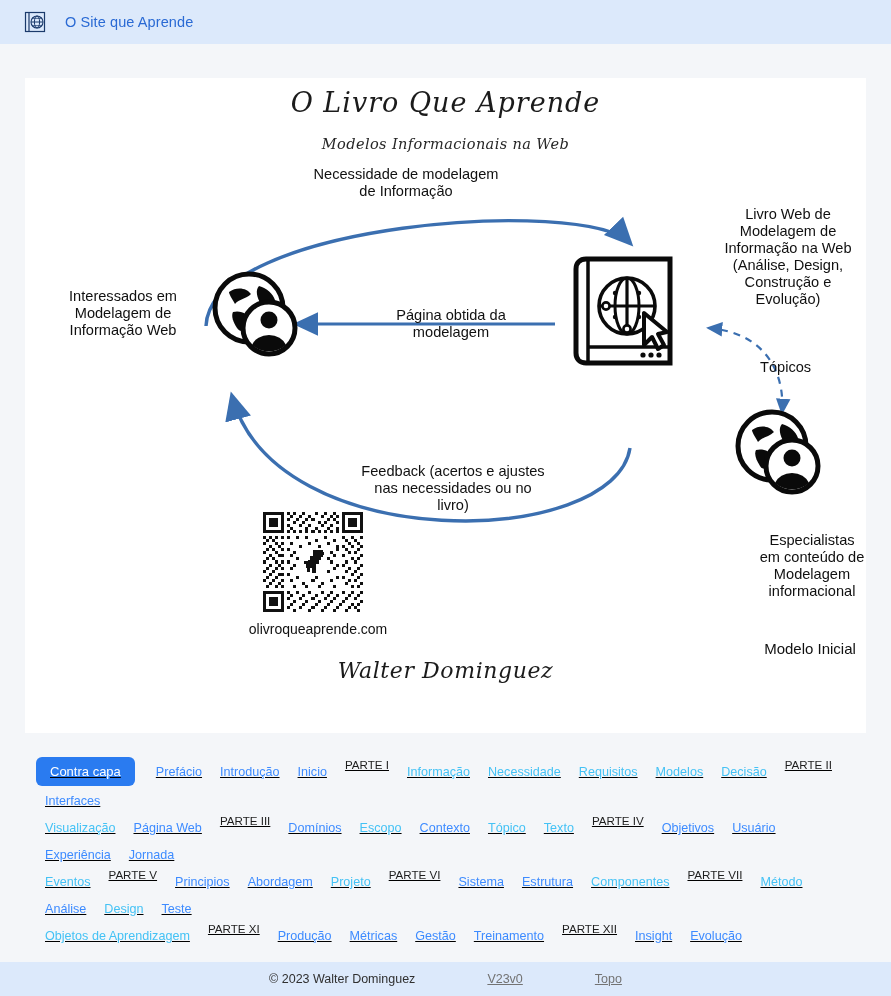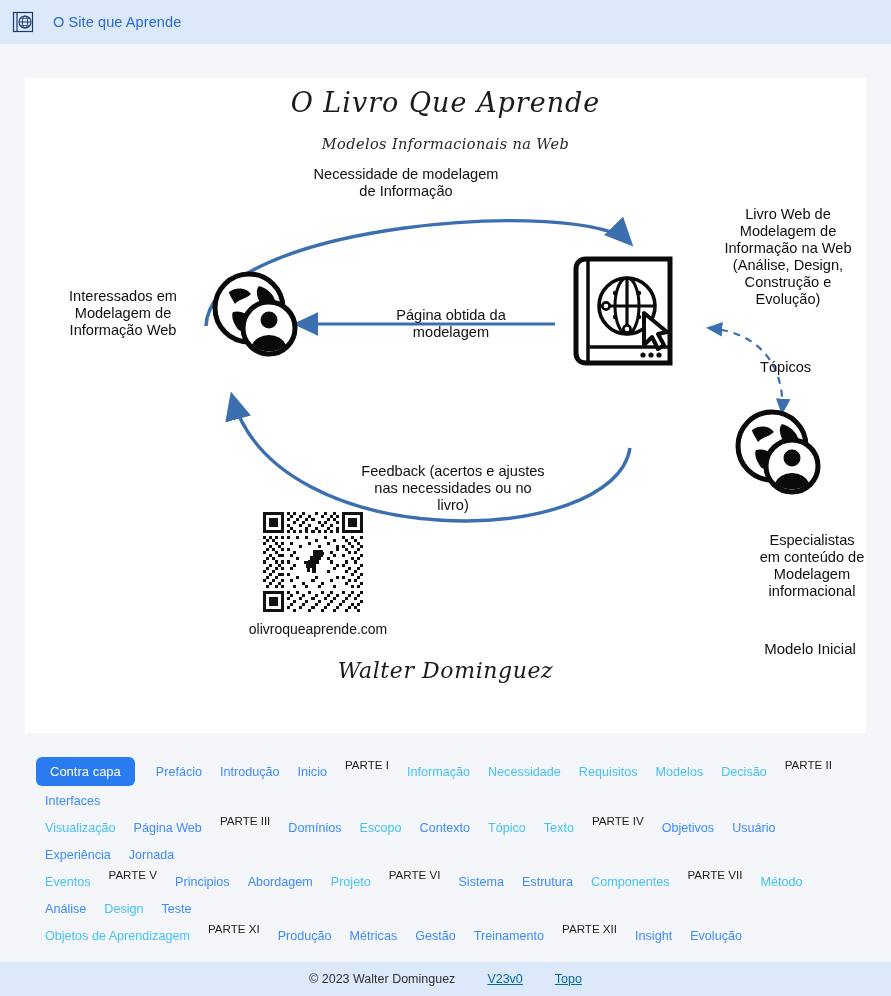--- a/index.html
+++ b/index.html
@@ -7,21 +7,21 @@
     width:891px;height:996px;
     background:#f4f6f9;
     font-family:"Liberation Sans", sans-serif;
     overflow:hidden;
   }
   
   .topbar{
     height:44px;
     background:#dce9fb;
     display:flex;align-items:center;
-    padding:0 0 0 10px;
+    padding:0 0 0 22px;
     box-sizing:border-box;
   }
   .brand-icon{
     width:25px;height:25px;
     display:flex;align-items:center;justify-content:center;
     margin-right:18px;
   }
   .brand-title{
     color:#2a6ad4;
     font-size:14.5px;
@@ -85,20 +85,21 @@
   .sig-year{
     position:absolute;left:0;right:0;top:626px;text-align:center;
     font-family:"DejaVu Serif", serif;font-style:italic;
     font-size:12.5px;color:#2a2a2a;letter-spacing:1px;
   }
   
   .navzone{
     position:absolute;left:0;top:745px;width:891px;height:215px;
     box-sizing:border-box;
     padding:12px 36px 0 36px;
+    text-decoration:underline;
   }
   .navrow{
     display:flex;flex-wrap:wrap;align-items:baseline;
     margin-bottom:0px;
   }
   .navlink{
     font-size:12.6px;
     color:#3d8bff;
     margin:0 9px 13px 9px;
     white-space:nowrap;
@@ -121,21 +122,21 @@
     position:relative;top:-7px;
   }
   
   .footer{
     position:absolute;left:0;top:962px;width:891px;height:34px;
     background:#dce9fb;
     display:flex;align-items:center;justify-content:center;
     gap:32px;
     font-size:12.5px;color:#303030;
   }
-  .footer a{color:#0369a1;text-decoration:underline;cursor:pointer;}
+  .footer a{color:#737373;text-decoration:underline;cursor:pointer;margin-left:40px;}
 </style>
 </head>
 <body>
 
 <div class="topbar">
   <div class="brand-icon">
     <svg width="24" height="24" viewBox="0 0 24 24">
       <rect x="2.5" y="2.5" width="19" height="19" fill="none" stroke="#1b3a6b" stroke-width="1.2"></rect>
       <line x1="6" y1="2.5" x2="6" y2="21.5" stroke="#1b3a6b" stroke-width="1.2"></line>
       <circle cx="14" cy="12" r="6" fill="none" stroke="#1b3a6b" stroke-width="1.1"></circle>

